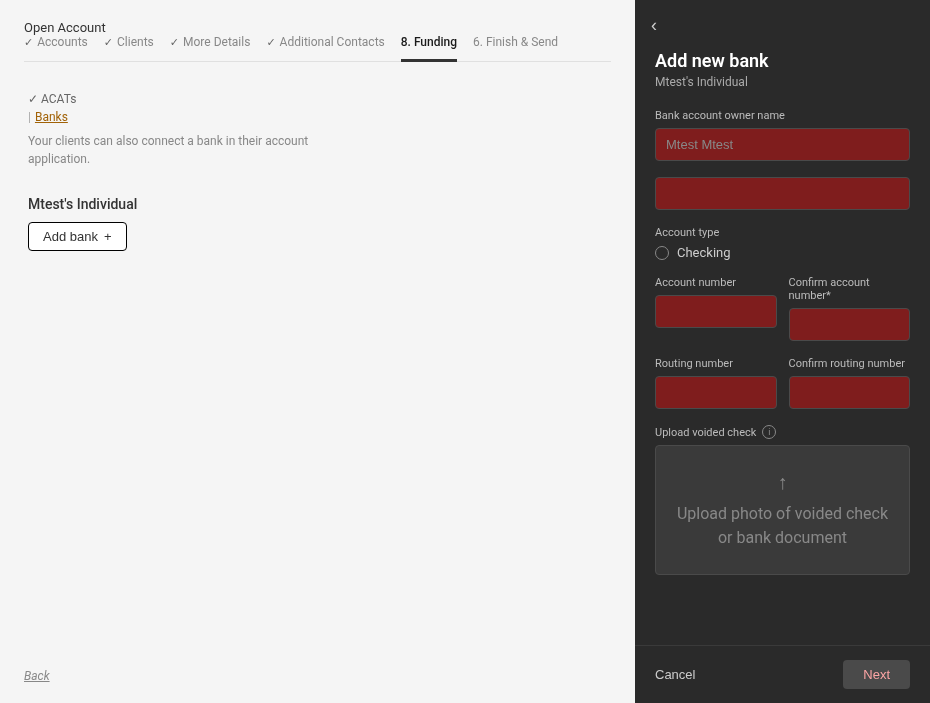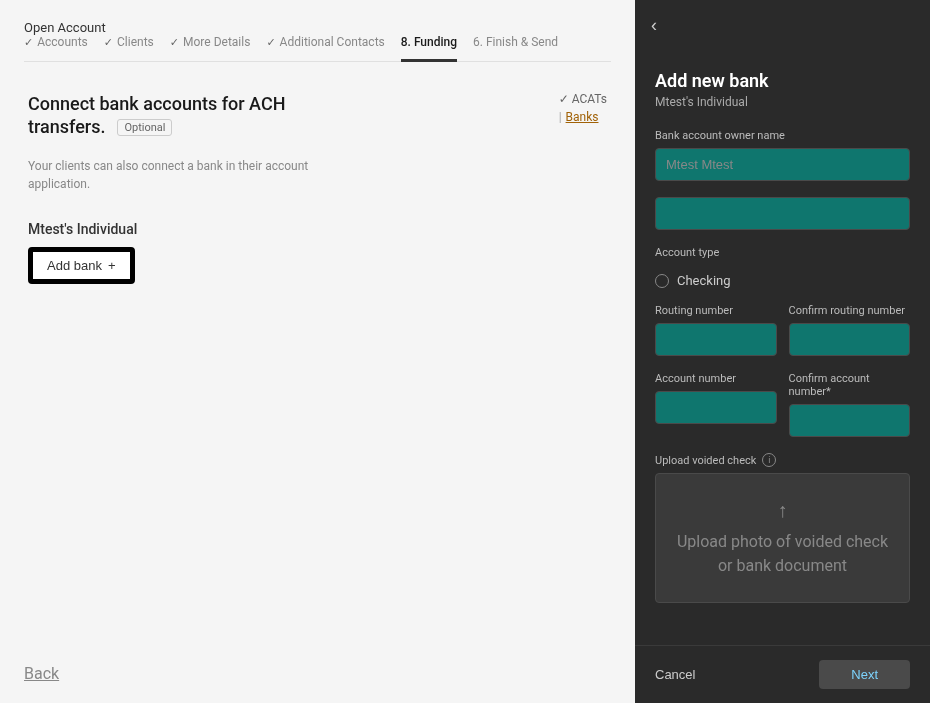--- a/index.html
+++ b/index.html
@@ -164,34 +164,35 @@
       margin-bottom: 10px;
     }
 
     .add-bank-btn {
       display: inline-flex;
       align-items: center;
       gap: 6px;
       font-size: 13px;
       color: #333;
       background: #fff;
-      border: 5px solid #000000;
+      border: 1px solid #000000;
       border-radius: 4px;
       padding: 6px 14px;
       cursor: pointer;
     }
 
     .back-link {
       position: absolute;
       bottom: 20px;
       left: 24px;
-      font-size: 16px;
+      font-size: 12px;
       color: #888;
       text-decoration: underline;
       cursor: pointer;
+      font-style: italic;
     }
 
     
     .right-panel {
       width: 295px;
       background: #2a2a2a;
       color: #fff;
       display: flex;
       flex-direction: column;
       position: relative;
@@ -203,21 +204,21 @@
       left: 16px;
       color: #ccc;
       font-size: 18px;
       cursor: pointer;
       background: none;
       border: none;
       line-height: 1;
     }
 
     .panel-content {
-      padding: 70px 20px 20px;
+      padding: 50px 20px 20px;
       flex: 1;
       overflow-y: auto;
     }
 
     .panel-title {
       font-size: 18px;
       font-weight: 600;
       color: #fff;
       margin-bottom: 4px;
     }
@@ -234,21 +235,21 @@
 
     .form-label {
       font-size: 11px;
       color: #bbb;
       margin-bottom: 6px;
       display: block;
     }
 
     .form-input {
       width: 100%;
-      background: #0f766e;
+      background: #7f1d1d;
       border: 1px solid #4a4a4a;
       border-radius: 4px;
       padding: 8px 10px;
       color: #ccc;
       font-size: 13px;
       outline: none;
     }
 
     .form-input::placeholder {
       color: #888;
@@ -270,21 +271,20 @@
       margin-top: 6px;
     }
 
     .radio-item {
       display: flex;
       align-items: center;
       gap: 8px;
       font-size: 13px;
       color: #ccc;
       cursor: pointer;
-      margin-top: 8px;
     }
 
     .radio-circle {
       width: 14px;
       height: 14px;
       border: 1px solid #888;
       border-radius: 50%;
       display: inline-block;
       flex-shrink: 0;
     }
@@ -353,23 +353,23 @@
       background: none;
       border: none;
       color: #ccc;
       font-size: 13px;
       cursor: pointer;
     }
 
     .next-btn {
       background: #4a4a4a;
       border: none;
-      color: #7dd3fc;
+      color: #fca5a5;
       font-size: 13px;
-      padding: 7px 32px;
+      padding: 7px 20px;
       border-radius: 4px;
       cursor: pointer;
     }
 
     .heading-row {
       display: flex;
       justify-content: space-between;
       align-items: flex-start;
     }
   </style>
@@ -402,25 +402,20 @@
       </span>
       <span class="breadcrumb-underline"></span>
     </span>
     <span class="breadcrumb-item">
       <span>6. Finish &amp; Send</span>
     </span>
   </nav>
 
   <div class="main-content">
     <div class="heading-row">
-      <div class="heading-area">
-        <span class="page-heading">Connect bank accounts for ACH</span><br>
-        <span class="page-heading">transfers.</span>
-        <span class="optional-badge">Optional</span>
-      </div>
       <div class="acats-banks-links">
         <span class="acats-link">✓ ACATs</span>
         <span class="banks-link">Banks</span>
       </div>
     </div>
 
     <p class="sub-text">Your clients can also connect a bank in their account application.</p>
 
     <div class="client-section">
       <div class="client-name">Mtest's Individual</div>
@@ -455,36 +450,36 @@
       <div class="radio-group">
         <label class="radio-item">
           <span class="radio-circle"></span>
           <span>Checking</span>
         </label>
       </div>
     </div>
 
     <div class="form-row">
       <div class="form-group">
+        <label class="form-label">Account number</label>
+        <input class="form-input" type="text" style="">
+      </div>
+      <div class="form-group">
+        <label class="form-label">Confirm account number*</label>
+        <input class="form-input" type="text" style="">
+      </div>
+    </div>
+
+    <div class="form-row">
+      <div class="form-group">
         <label class="form-label">Routing number</label>
         <input class="form-input" type="text" style="">
       </div>
       <div class="form-group">
         <label class="form-label">Confirm routing number</label>
-        <input class="form-input" type="text" style="">
-      </div>
-    </div>
-
-    <div class="form-row">
-      <div class="form-group">
-        <label class="form-label">Account number</label>
-        <input class="form-input" type="text" style="">
-      </div>
-      <div class="form-group">
-        <label class="form-label">Confirm account number*</label>
         <input class="form-input" type="text" style="">
       </div>
     </div>
 
     <div class="upload-section">
       <div class="upload-label">
         <span>Upload voided check</span>
         <span class="info-icon">i</span>
       </div>
       <div class="upload-area">

